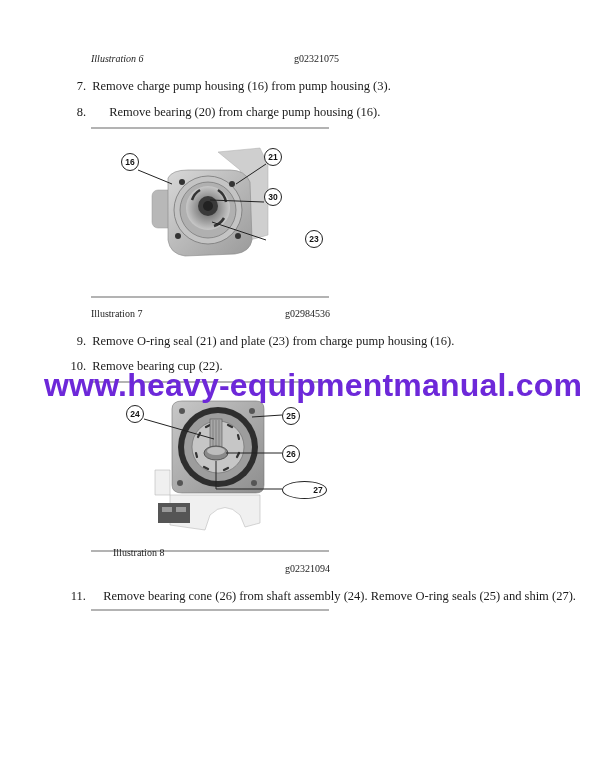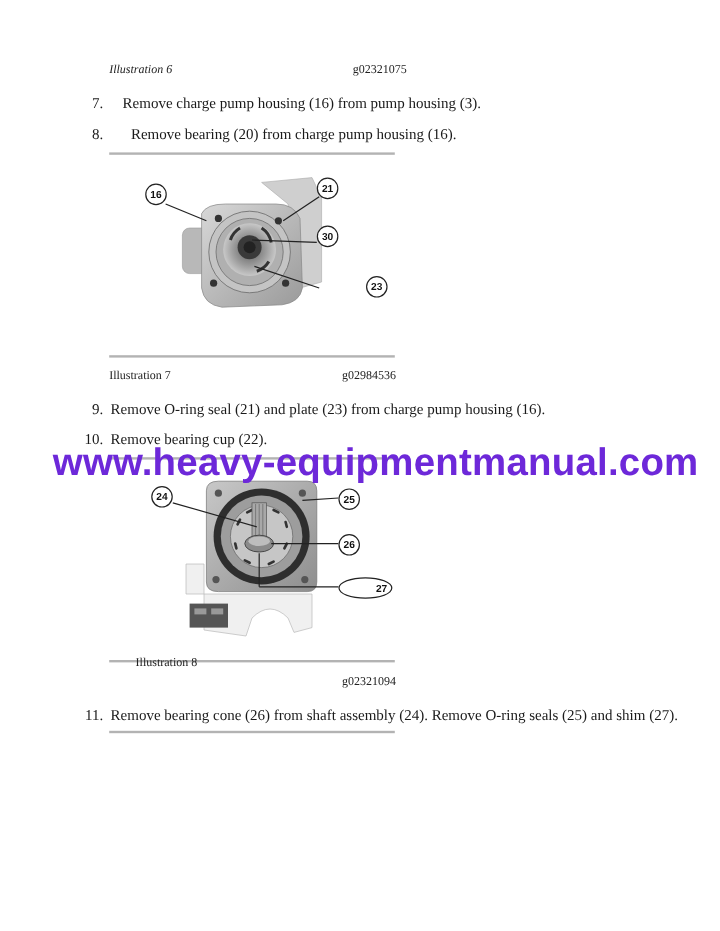--- a/index.html
+++ b/index.html
@@ -62,21 +62,21 @@
     svg { position: absolute; overflow: visible; }
   </style>
 </head>
 <body>
 
 <div class="abs caption" style="left:91px; top:53px;font-style:italic;">Illustration 6</div>
 <div class="abs caption" style="left:294px; top:53px;">g02321075</div>
 
 <div class="abs step" style="left:74px; top:79px;">
   <span class="num" style="width:12px;">7.</span>
-  <span style="margin-left:13px;">Remove charge pump housing (16) from pump housing (3).</span>
+  <span style="margin-left:3px;">Remove charge pump housing (16) from pump housing (3).</span>
 </div>
 
 <div class="abs step" style="left:74px; top:105px;">
   <span class="num" style="width:12px;">8.</span>
   <span style="margin-left:20px;">Remove bearing (20) from charge pump housing (16).</span>
 </div>
 
 <div class="abs rule" style="left:91px; top:127px; width:238px;"></div>
 
 <div class="abs" style="left:100px; top:140px; width:200px; height:135px;">
@@ -200,16 +200,16 @@
 
 <div class="abs watermark" style="left:44px; top:369px;">www.heavy-equipmentmanual.com</div>
 
 <div class="abs rule" style="left:91px; top:550px; width:238px;"></div>
 
 <div class="abs caption" style="left:91px; top:547px;margin-left:22px;">Illustration 8</div>
 <div class="abs caption" style="left:285px; top:563px;">g02321094</div>
 
 <div class="abs step" style="left:66px; top:589px;">
   <span class="num" style="width:20px;font-family:Liberation Serif, serif;">11.</span>
-  <span style="margin-left:3px;">Remove bearing cone (26) from shaft assembly (24). Remove O-ring seals (25) and shim (27).</span>
+  <span style="margin-left:14px;">Remove bearing cone (26) from shaft assembly (24). Remove O-ring seals (25) and shim (27).</span>
 </div>
 
 <div class="abs rule" style="left:91px; top:609px; width:238px;"></div>
 
 </body></html>

